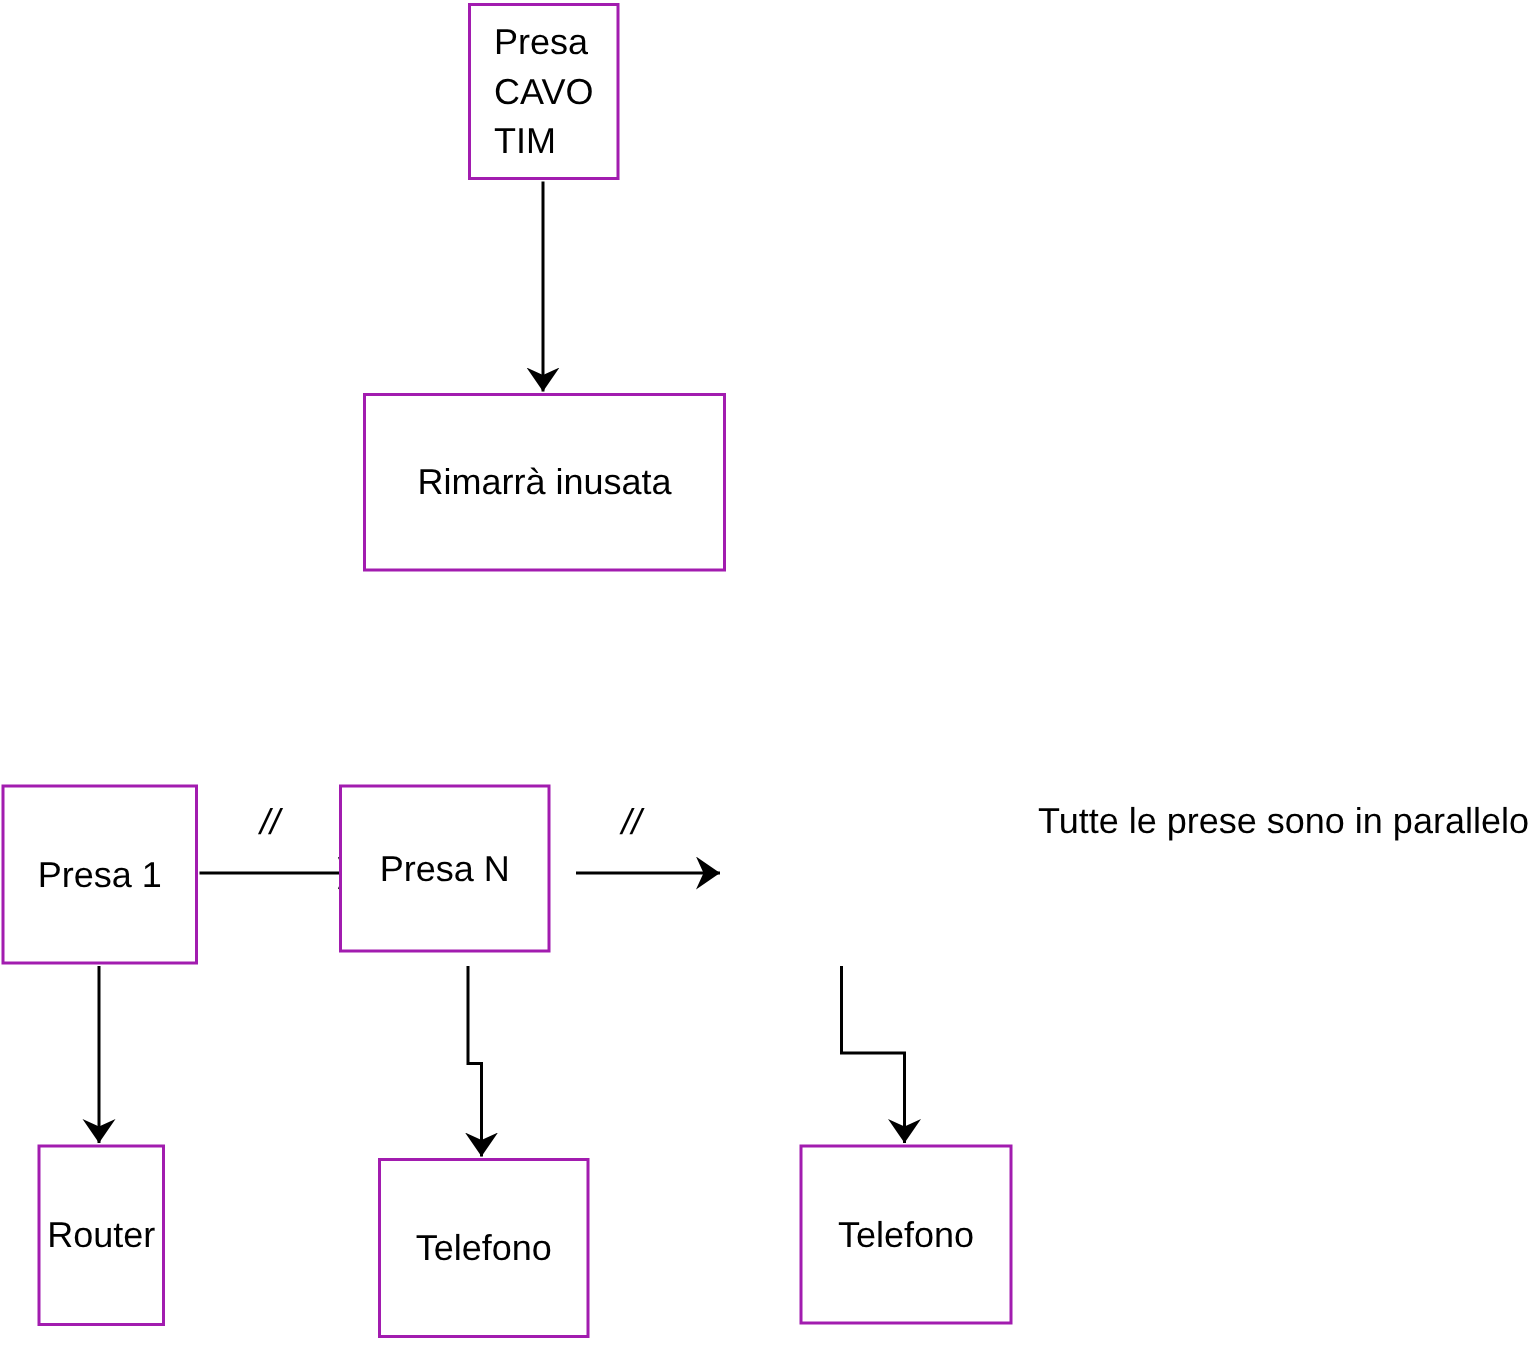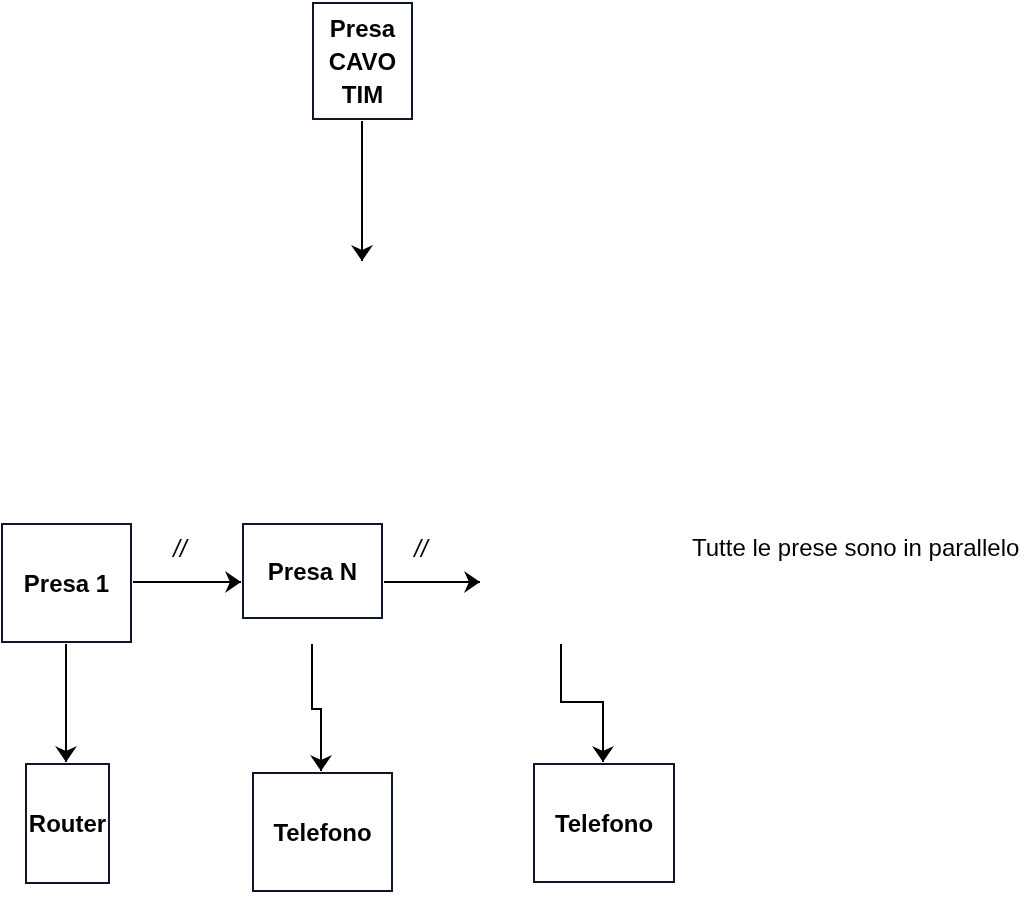--- a/index.html
+++ b/index.html
@@ -12,30 +12,29 @@
     width: 1024px;
     height: 898px;
     background: #ffffff;
     font-family: "Liberation Sans", sans-serif;
     color: #000000;
     overflow: hidden;
   }
   .node {
     position: absolute;
     box-sizing: border-box;
-    border: 2px solid #0f172a;
+    border: 2px solid #a21caf;
     background: #ffffff;
     display: flex;
     align-items: center;
     justify-content: center;
-    text-align: center;
+    text-align: left;
     font-size: 24px;
     line-height: 33px;
     white-space: pre-line;
-    font-weight: bold;
   }
   .floating-label {
     position: absolute;
     font-size: 24px;
     line-height: 26px;
     white-space: nowrap;
   }
   .slash-label {
     font-style: italic;
     text-align: center;
@@ -71,24 +70,25 @@
     <line x1="384" y1="582" x2="480" y2="582" marker-end="url(#arrow)"></line>
     <line x1="66" y1="644" x2="66" y2="762" marker-end="url(#arrow)"></line>
     <polyline points="312,644 312,709 321,709 321,771" marker-end="url(#arrow)"></polyline>
     <polyline points="561,644 561,702 603,702 603,762" marker-end="url(#arrow)"></polyline>
   </svg>
 
   <div class="node" style="left:312px; top:2px; width:101px; height:118px;">Presa
 CAVO
 TIM</div>
 
+  <div class="node" style="left:242px; top:262px; width:242px; height:119px;">Rimarrà inusata</div>
 
   <div class="node" style="left:1px; top:523px; width:131px; height:120px;">Presa 1</div>
 
-  <div class="node" style="left:242px; top:523px; width:141px; height:96px;">Presa N</div>
+  <div class="node" style="left:226px; top:523px; width:141px; height:112px;">Presa N</div>
 
 
   <div class="node" style="left:25px; top:763px; width:85px; height:121px;">Router</div>
 
   <div class="node" style="left:252px; top:772px; width:141px; height:120px;">Telefono</div>
 
   <div class="node" style="left:533px; top:763px; width:142px; height:120px;">Telefono</div>
 
   <div class="floating-label slash-label" style="left:160px; top:536px;">//</div>
 

